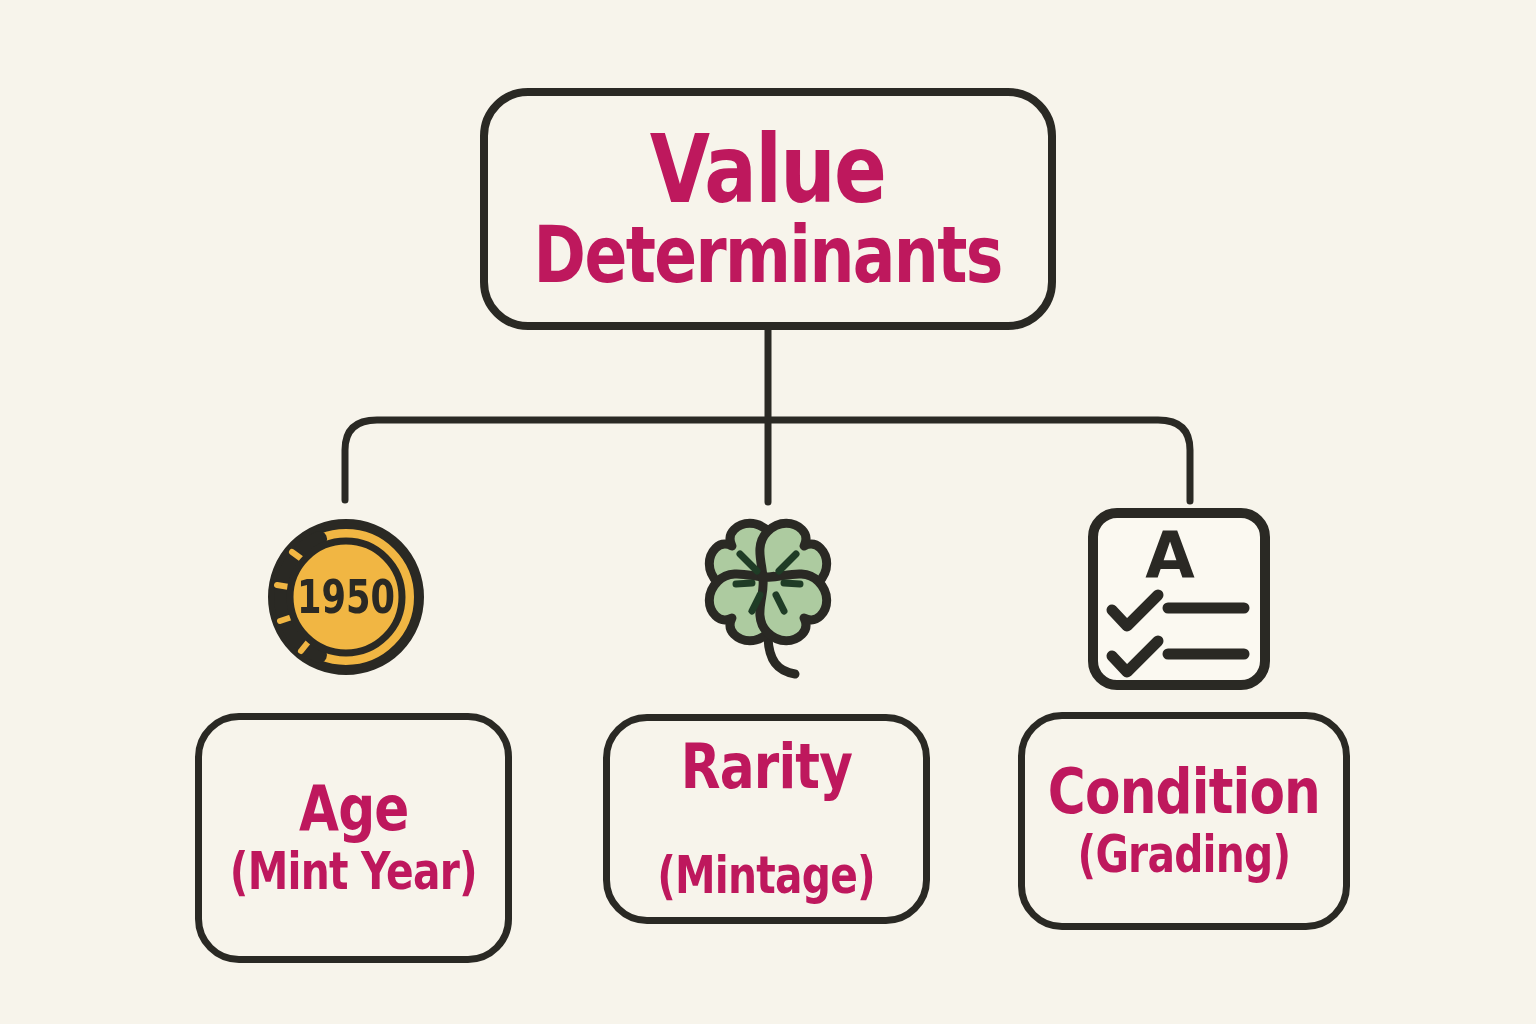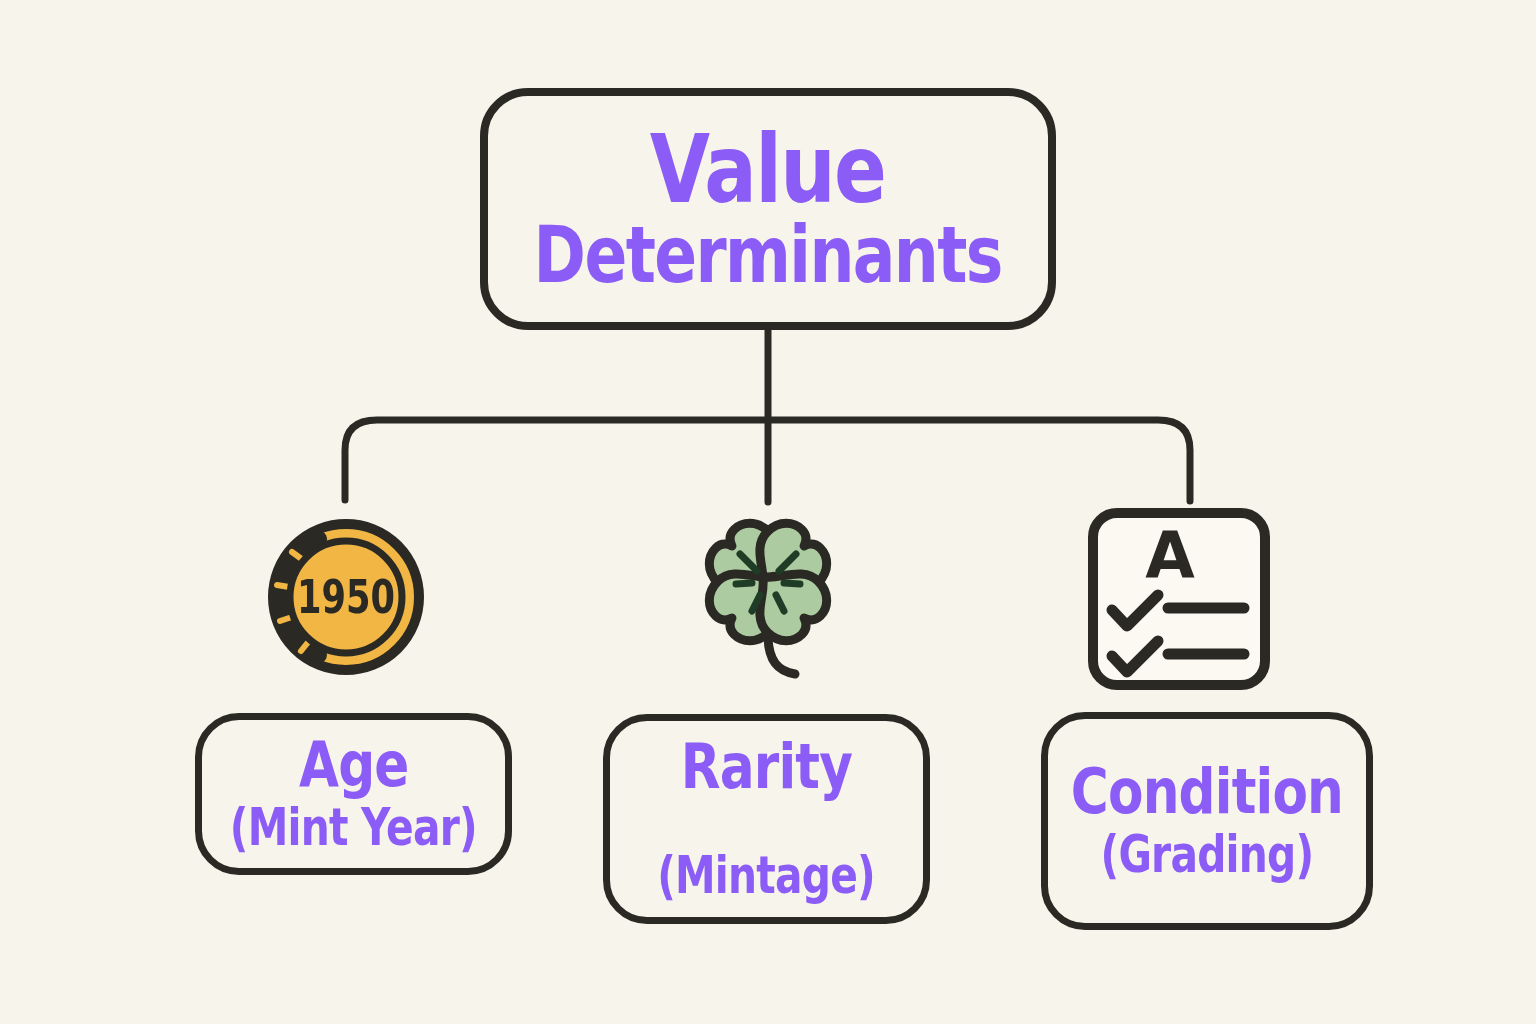--- a/index.html
+++ b/index.html
@@ -3,21 +3,21 @@
 <meta charset="utf-8">
 <style>
   html,body { margin:0; padding:0; }
   .canvas {
     position: relative;
     width: 1536px;
     height: 1024px;
     background: #f7f4eb;
     overflow: hidden;
     font-family: "DejaVu Sans", "Liberation Sans", sans-serif;
-    color: #8b5cf6;
+    color: #be185d;
   }
   .connectors {
     position: absolute;
     left: 0; top: 0;
   }
   .node-box {
     position: absolute;
     border: 8px solid #2a2924;
     border-radius: 48px;
     box-sizing: border-box;
@@ -44,23 +44,23 @@
     font-weight: bold;
     line-height: 1.0;
     transform: scaleX(0.80);
     letter-spacing: -2px;
     white-space: nowrap;
   }
   .branch-box {
     border-width: 7px;
     border-radius: 44px;
   }
-  .branch-box.age       { left: 195px; top: 713px; width: 317px; height: 162px; text-align: center; }
+  .branch-box.age       { left: 195px; top: 713px; width: 317px; height: 250px; text-align: center; }
   .branch-box.rarity    { left: 603px; top: 714px; width: 327px; height: 210px; gap: 46px; }
-  .branch-box.condition { left: 1018px; top: 712px; width: 332px; height: 218px; margin-left: 23px; }
+  .branch-box.condition { left: 1018px; top: 712px; width: 332px; height: 218px; }
   .branch-label {
     font-size: 63px;
     font-weight: bold;
     line-height: 1.08;
     transform: scaleX(0.82);
     letter-spacing: -1px;
     white-space: nowrap;
   }
   .branch-sublabel {
     font-size: 51px;

